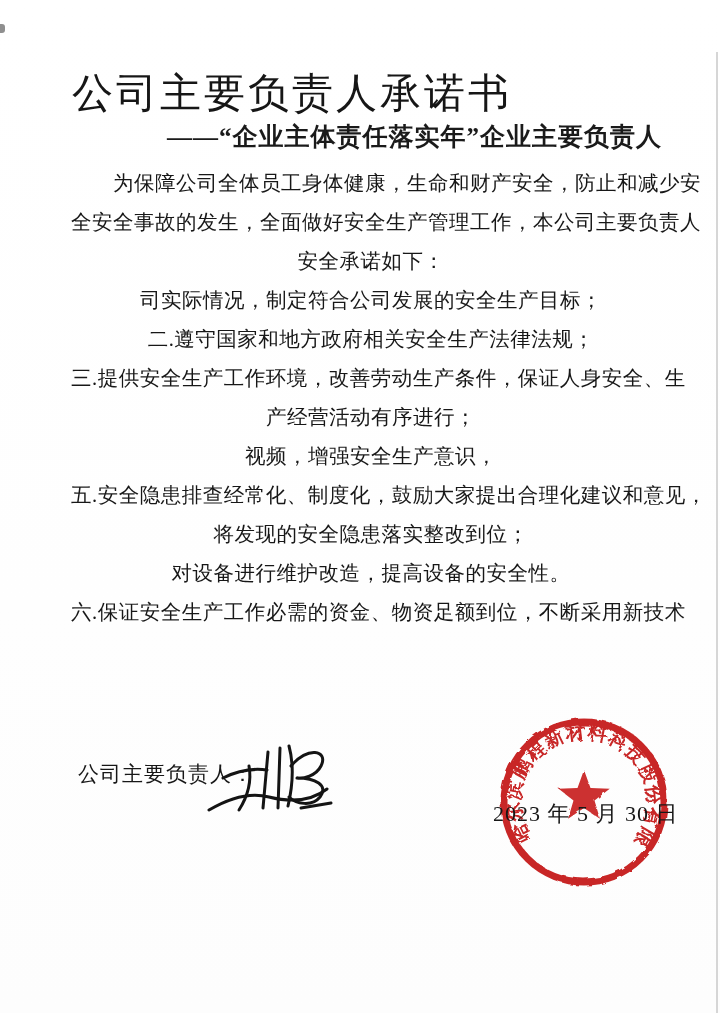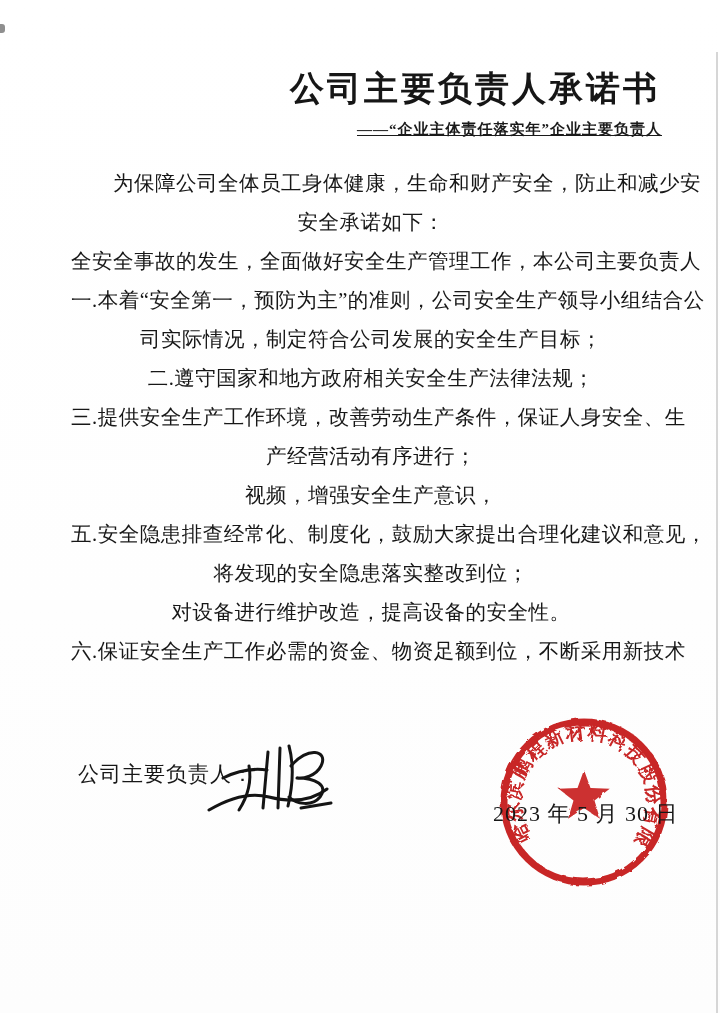--- a/index.html
+++ b/index.html
@@ -11,36 +11,35 @@
   }
   .page {
     position: relative;
     width: 720px; height: 1013px;
     background: linear-gradient(180deg, #ffffff 0%, #fefefe 60%, #fdfdfd 100%);
     color: #1c1c1c;
   }
   .doc-title {
     position: absolute;
     left: 72px; width: 588px; top: 66px;
-    text-align: right;
-    font-size: 34px;
-    font-weight: bold;
+    text-align: left;
+    font-size: 41px;
+    font-weight: normal;
     letter-spacing: 3px;
     color: #161616;
   }
   .doc-subtitle {
     position: absolute;
     left: 72px; width: 590px; top: 120px;
     text-align: right;
-    font-size: 15px;
+    font-size: 25px;
     font-weight: bold;
     letter-spacing: 1px;
     color: #1a1a1a;
     white-space: nowrap;
-    text-decoration: underline;
   }
   .body-text {
     position: absolute;
     left: 71px; top: 164px; width: 600px;
     font-size: 20.5px;
     line-height: 39px;
     letter-spacing: 0.5px;
     color: #171717;
     text-align: center;
   }
@@ -99,23 +98,22 @@
 
   <div class="scan-speck"></div>
   <div class="scan-edge-line"></div>
 
   <div class="doc-title">公司主要负责人承诺书</div>
 
   <div class="doc-subtitle">——“企业主体责任落实年”企业主要负责人</div>
 
   <div class="body-text">
     <div class="line indent">为保障公司全体员工身体健康，生命和财产安全，防止和减少安</div>
+    <div class="line">全安全事故的发生，全面做好安全生产管理工作，本公司主要负责人</div>
     <div class="line">安全承诺如下：</div>
-    <div class="line">全安全事故的发生，全面做好安全生产管理工作，本公司主要负责人</div>
-    <div class="line">一.本着“安全第一，预防为主”的准则，公司安全生产领导小组结合公</div>
     <div class="line">司实际情况，制定符合公司发展的安全生产目标；</div>
     <div class="line">二.遵守国家和地方政府相关安全生产法律法规；</div>
     <div class="line">三.提供安全生产工作环境，改善劳动生产条件，保证人身安全、生</div>
     <div class="line">产经营活动有序进行；</div>
     <div class="line">视频，增强安全生产意识，</div>
     <div class="line">五.安全隐患排查经常化、制度化，鼓励大家提出合理化建议和意见，</div>
     <div class="line">将发现的安全隐患落实整改到位；</div>
     <div class="line">对设备进行维护改造，提高设备的安全性。</div>
     <div class="line">六.保证安全生产工作必需的资金、物资足额到位，不断采用新技术</div>
   </div>

